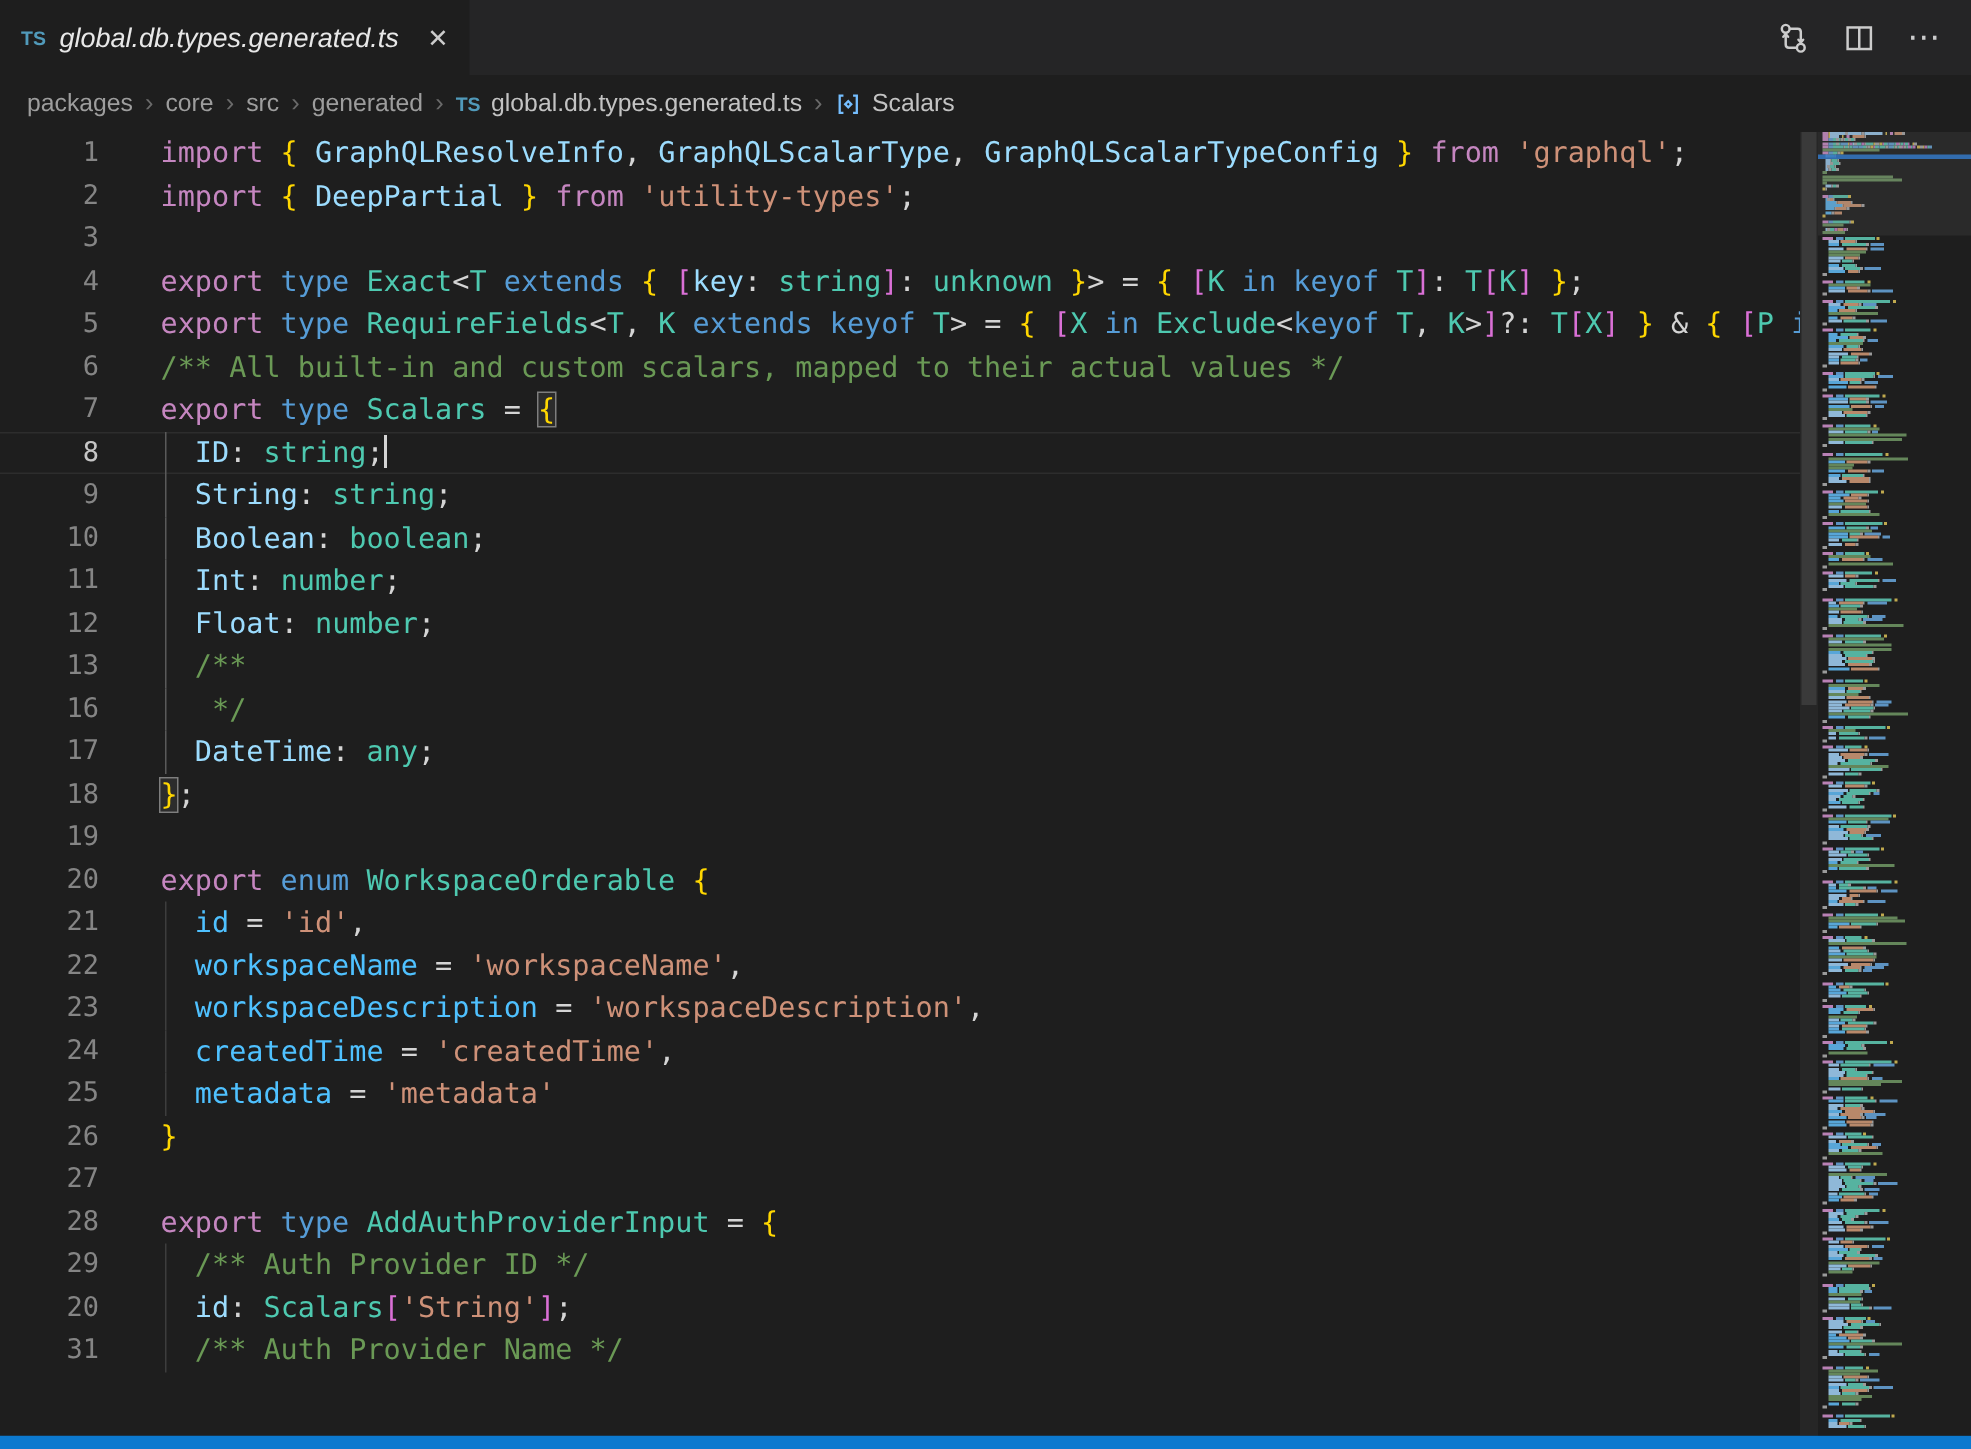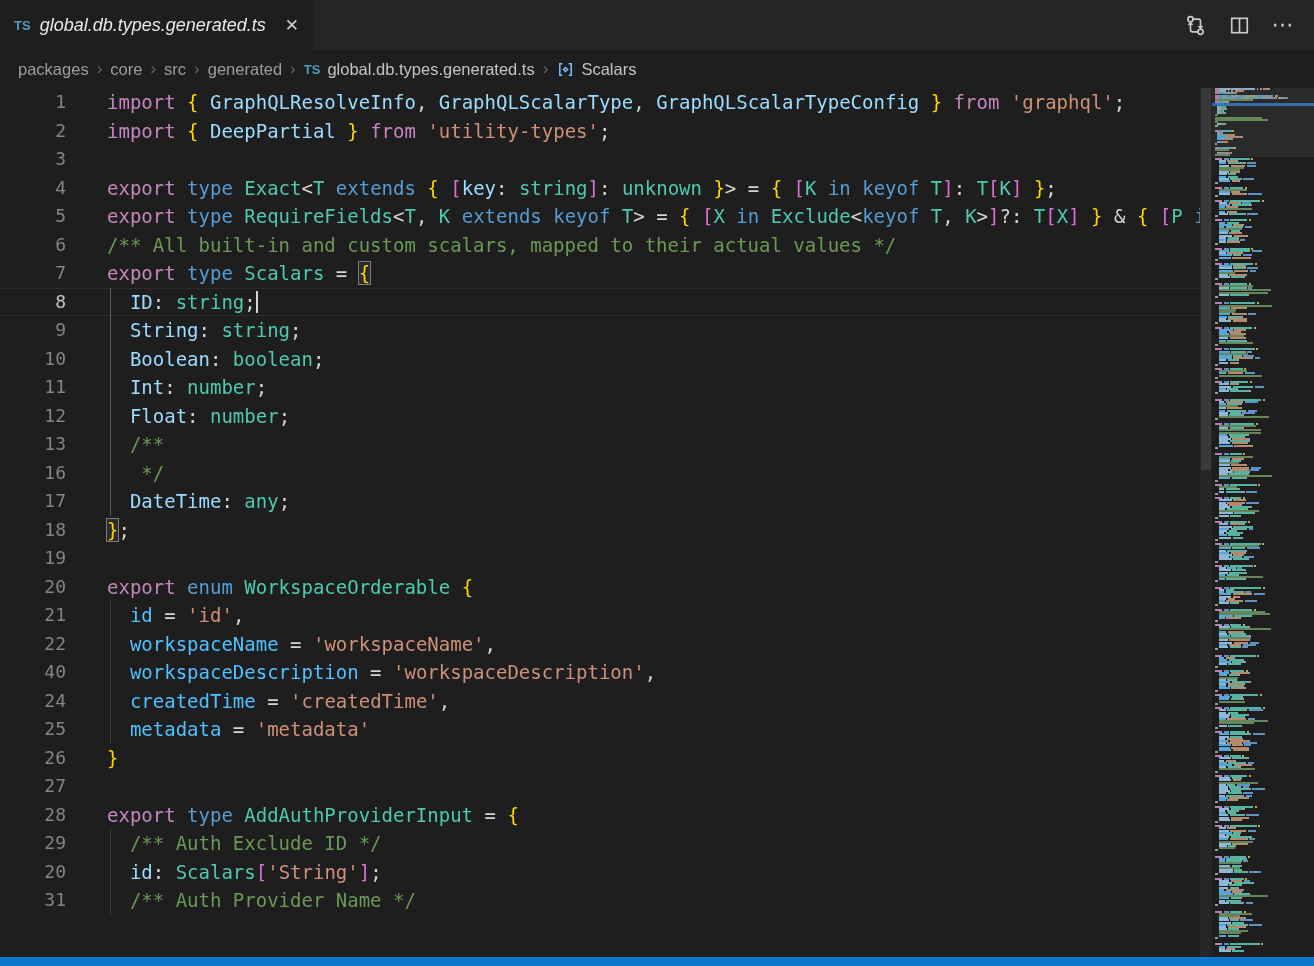--- a/index.html
+++ b/index.html
@@ -129,27 +129,27 @@
         <div class="row"><span class="lnum">11</span><span class="guide g2"></span><span class="ltext"><span class="pl">  </span><span class="pr">Int</span><span class="pl">: </span><span class="ty">number</span><span class="pl">;</span></span></div>
         <div class="row"><span class="lnum">12</span><span class="guide g2"></span><span class="ltext"><span class="pl">  </span><span class="pr">Float</span><span class="pl">: </span><span class="ty">number</span><span class="pl">;</span></span></div>
         <div class="row"><span class="lnum">13</span><span class="guide g2"></span><span class="ltext"><span class="cm">  /**</span></span></div>
         <div class="row"><span class="lnum">16</span><span class="guide g2"></span><span class="ltext"><span class="cm">   */</span></span></div>
         <div class="row"><span class="lnum">17</span><span class="guide g2"></span><span class="ltext"><span class="pl">  </span><span class="pr">DateTime</span><span class="pl">: </span><span class="ty">any</span><span class="pl">;</span></span></div>
         <div class="row"><span class="lnum">18</span><span class="ltext"><span class="b1m">}</span><span class="pl">;</span></span></div>
         <div class="row"><span class="lnum">19</span><span class="ltext"></span></div>
         <div class="row"><span class="lnum">20</span><span class="ltext"><span class="kp">export </span><span class="kb">enum </span><span class="ty">WorkspaceOrderable </span><span class="b1">{</span></span></div>
         <div class="row"><span class="lnum">21</span><span class="guide g1"></span><span class="ltext"><span class="pl">  </span><span class="en">id</span><span class="pl"> = </span><span class="st">'id'</span><span class="pl">,</span></span></div>
         <div class="row"><span class="lnum">22</span><span class="guide g1"></span><span class="ltext"><span class="pl">  </span><span class="en">workspaceName</span><span class="pl"> = </span><span class="st">'workspaceName'</span><span class="pl">,</span></span></div>
-        <div class="row"><span class="lnum">40</span><span class="guide g1"></span><span class="ltext"><span class="pl">  </span><span class="en">workspaceDescription</span><span class="pl"> = </span><span class="st">'workspaceDescription'</span><span class="pl">,</span></span></div>
+        <div class="row"><span class="lnum">23</span><span class="guide g1"></span><span class="ltext"><span class="pl">  </span><span class="en">workspaceDescription</span><span class="pl"> = </span><span class="st">'workspaceDescription'</span><span class="pl">,</span></span></div>
         <div class="row"><span class="lnum">24</span><span class="guide g1"></span><span class="ltext"><span class="pl">  </span><span class="en">createdTime</span><span class="pl"> = </span><span class="st">'createdTime'</span><span class="pl">,</span></span></div>
         <div class="row"><span class="lnum">25</span><span class="guide g1"></span><span class="ltext"><span class="pl">  </span><span class="en">metadata</span><span class="pl"> = </span><span class="st">'metadata'</span></span></div>
         <div class="row"><span class="lnum">26</span><span class="ltext"><span class="b1">}</span></span></div>
         <div class="row"><span class="lnum">27</span><span class="ltext"></span></div>
         <div class="row"><span class="lnum">28</span><span class="ltext"><span class="kp">export </span><span class="kb">type </span><span class="ty">AddAuthProviderInput</span><span class="pl"> = </span><span class="b1">{</span></span></div>
-        <div class="row"><span class="lnum">29</span><span class="guide g1"></span><span class="ltext"><span class="cm">  /** Auth Exclude ID */</span></span></div>
+        <div class="row"><span class="lnum">29</span><span class="guide g1"></span><span class="ltext"><span class="cm">  /** Auth Provider ID */</span></span></div>
         <div class="row"><span class="lnum">20</span><span class="guide g1"></span><span class="ltext"><span class="pl">  </span><span class="pr">id</span><span class="pl">: </span><span class="ty">Scalars</span><span class="b2">[</span><span class="st">'String'</span><span class="b2">]</span><span class="pl">;</span></span></div>
         <div class="row"><span class="lnum">31</span><span class="guide g1"></span><span class="ltext"><span class="cm">  /** Auth Provider Name */</span></span></div>
       </div>
     <div class="vscroll">
       <div class="vscroll-thumb"></div>
     </div>
     <div class="minimap" id="minimap">
       <div id="mm-content">
           <div class="mm-row">
             <span class="mm-seg" style="width: 3.85px; background: rgb(185, 129, 181);"></span>

